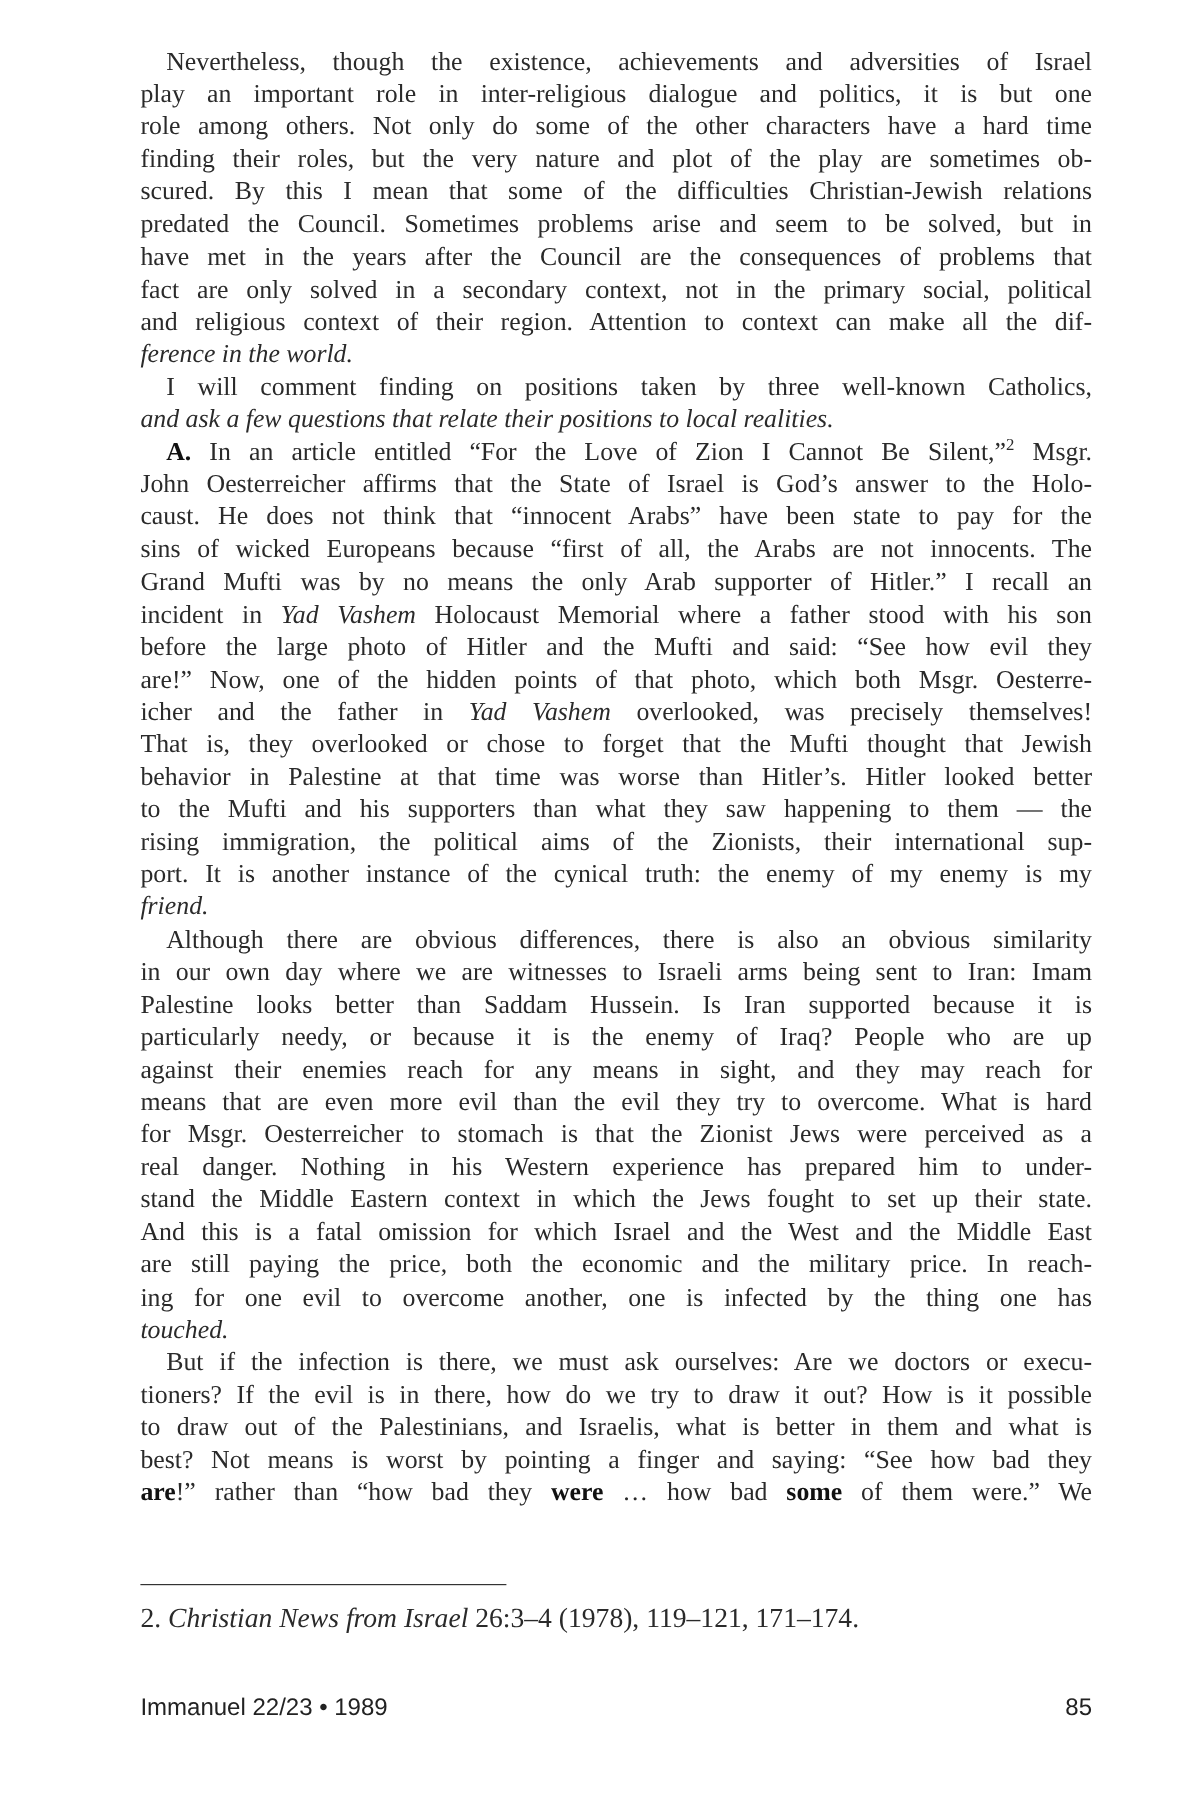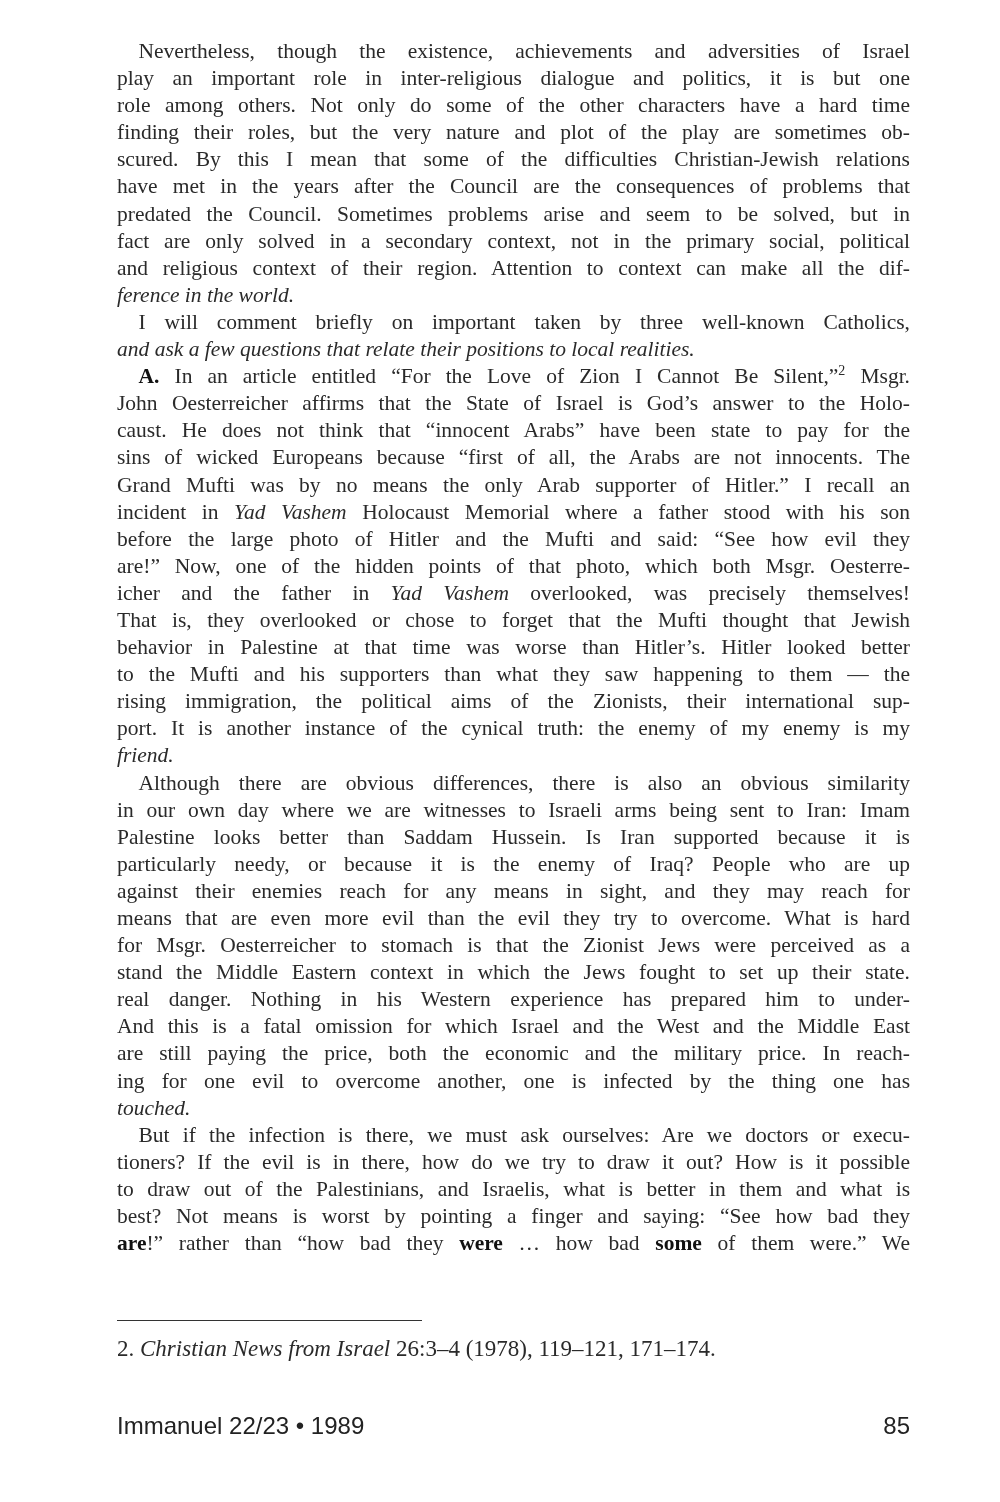--- a/index.html
+++ b/index.html
@@ -23,39 +23,39 @@
     border-top: 1.2px solid #333;
   }
   .footnote {
     position: absolute; left: 117px; top: 1337px; width: 793px;
     font-family: "Liberation Serif", "DejaVu Serif", serif;
     font-size: 23px; line-height: 24px; color: #2a2a2a; white-space: nowrap;
   }
   .running-footer {
     position: absolute; left: 117px; top: 1412px; width: 793px;
     font-family: "Liberation Sans", "DejaVu Sans", sans-serif;
-    font-size: 24px; color: #222; display: flex; justify-content: space-between;
+    font-size: 20px; color: #222; display: flex; justify-content: space-between;
   }
 </style>
 </head>
 <body>
 
 <div class="page">
   <div class="body-text" id="body-text">
       <span class="line"> Nevertheless, though the existence, achievements and adversities of Israel</span>
       <span class="line">play an important role in inter-religious dialogue and politics, it is but one</span>
       <span class="line">role among others. Not only do some of the other characters have a hard time</span>
       <span class="line">finding their roles, but the very nature and plot of the play are sometimes ob-</span>
       <span class="line">scured. By this I mean that some of the difficulties Christian-Jewish relations</span>
+      <span class="line">predated the Council. Sometimes problems arise and seem to be solved, but in</span>
       <span class="line">have met in the years after the Council are the consequences of problems that</span>
-      <span class="line">predated the Council. Sometimes problems arise and seem to be solved, but in</span>
       <span class="line">fact are only solved in a secondary context, not in the primary social, political</span>
       <span class="line">and religious context of their region. Attention to context can make all the dif-</span>
       <span class="line last">ference in the world.</span>
-      <span class="line"> I will comment briefly on important taken by three well-known Catholics,</span>
+      <span class="line"> I will comment finding on positions taken by three well-known Catholics,</span>
       <span class="line last">and ask a few questions that relate their positions to local realities.</span>
       <span class="line"> <b>A.</b> In an article entitled “For the Love of Zion I Cannot Be Silent,”<sup>2</sup> Msgr.</span>
       <span class="line">John Oesterreicher affirms that the State of Israel is God’s answer to the Holo-</span>
       <span class="line">caust. He does not think that “innocent Arabs” have been state to pay for the</span>
       <span class="line">sins of wicked Europeans because “first of all, the Arabs are not innocents. The</span>
       <span class="line">Grand Mufti was by no means the only Arab supporter of Hitler.” I recall an</span>
       <span class="line">incident in <em>Yad Vashem</em> Holocaust Memorial where a father stood with his son</span>
       <span class="line">before the large photo of Hitler and the Mufti and said: “See how evil they</span>
       <span class="line">are!” Now, one of the hidden points of that photo, which both Msgr. Oesterre-</span>
       <span class="line">icher and the father in <em>Yad Vashem</em> overlooked, was precisely themselves!</span>
@@ -65,22 +65,22 @@
       <span class="line">rising immigration, the political aims of the Zionists, their international sup-</span>
       <span class="line">port. It is another instance of the cynical truth: the enemy of my enemy is my</span>
       <span class="line last">friend.</span>
       <span class="line"> Although there are obvious differences, there is also an obvious similarity</span>
       <span class="line">in our own day where we are witnesses to Israeli arms being sent to Iran: Imam</span>
       <span class="line">Palestine looks better than Saddam Hussein. Is Iran supported because it is</span>
       <span class="line">particularly needy, or because it is the enemy of Iraq? People who are up</span>
       <span class="line">against their enemies reach for any means in sight, and they may reach for</span>
       <span class="line">means that are even more evil than the evil they try to overcome. What is hard</span>
       <span class="line">for Msgr. Oesterreicher to stomach is that the Zionist Jews were perceived as a</span>
+      <span class="line">real danger. Nothing in his Western experience has prepared him to under-</span>
       <span class="line">stand the Middle Eastern context in which the Jews fought to set up their state.</span>
-      <span class="line">real danger. Nothing in his Western experience has prepared him to under-</span>
       <span class="line">And this is a fatal omission for which Israel and the West and the Middle East</span>
       <span class="line">are still paying the price, both the economic and the military price. In reach-</span>
       <span class="line">ing for one evil to overcome another, one is infected by the thing one has</span>
       <span class="line last">touched.</span>
       <span class="line"> But if the infection is there, we must ask ourselves: Are we doctors or execu-</span>
       <span class="line">tioners? If the evil is in there, how do we try to draw it out? How is it possible</span>
       <span class="line">to draw out of the Palestinians, and Israelis, what is better in them and what is</span>
       <span class="line">best? Not means is worst by pointing a finger and saying: “See how bad they</span>
       <span class="line"><b>are</b>!” rather than “how bad they <b>were</b> … how bad <b>some</b> of them were.” We</span>
     </div>

